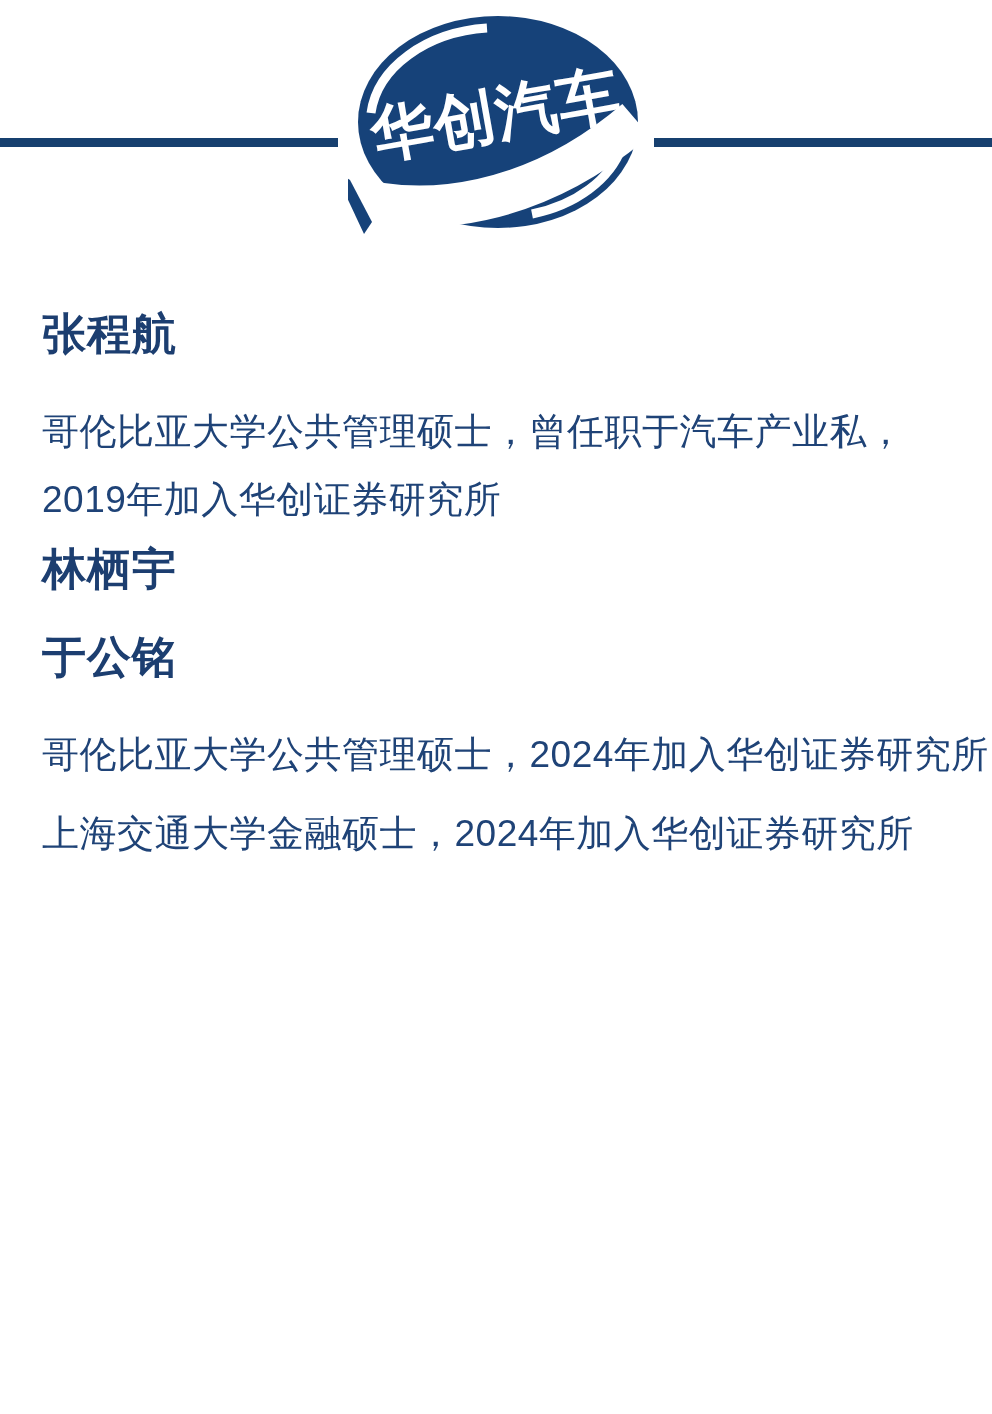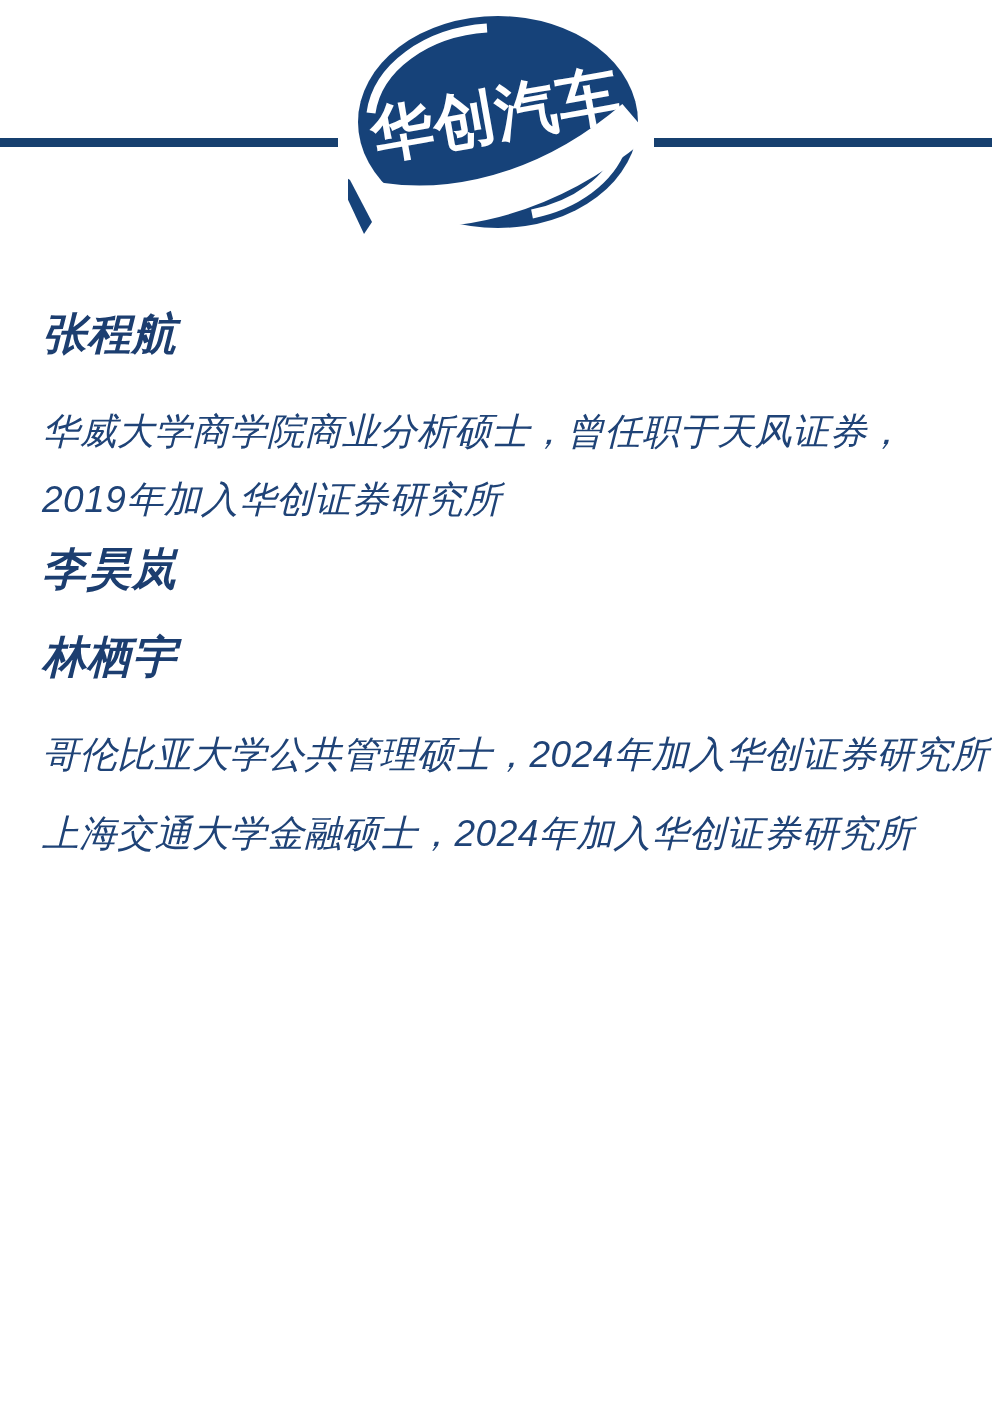--- a/index.html
+++ b/index.html
@@ -40,21 +40,21 @@
   .logo-text-svg {
     font-family: "Liberation Sans", "DejaVu Sans", sans-serif;
     font-weight: bold;
     font-size: 62px;
     letter-spacing: 1px;
   }
   
   .main {
     padding: 48px 42px 0 42px;
   }
-  .member { margin-bottom: 11px; font-style: italic; }
+  .member { margin-bottom: 11px; }
   .member-name {
     margin: 0 0 40px 0;
     font-size: 44px;
     line-height: 48px;
     font-weight: bold;
     color: #1C3E70;
     letter-spacing: 1px;
   }
   .bio-line {
     font-size: 37px;
@@ -86,34 +86,34 @@
 
       <text class="logo-text-svg" x="148" y="128" text-anchor="middle" fill="#ffffff" transform="rotate(-10 148 108)">华创汽车</text>
     </svg>
   </div>
 </div>
 
 <div class="main">
 
   <div class="member">
     <h2 class="member-name">张程航</h2>
-    <div class="bio-line">华威大学商学院商业分析硕士，曾任职于天风证券，</div>
+    <div class="bio-line">哥伦比亚大学公共管理硕士，曾任职于汽车产业私，</div>
     <div class="bio-line">2019年加入华创证券研究所</div>
   </div>
 
 
   <div class="member">
-    <h2 class="member-name">李昊岚</h2>
   </div>
 
   <div class="member">
     <h2 class="member-name">林栖宇</h2>
   </div>
 
   <div class="member">
+    <h2 class="member-name">于公铭</h2>
     <div class="bio-line">哥伦比亚大学公共管理硕士，2024年加入华创证券研究所</div>
   </div>
 
   <div class="member">
     <div class="bio-line">上海交通大学金融硕士，2024年加入华创证券研究所</div>
   </div>
 
 </div>
 
 </body></html>

